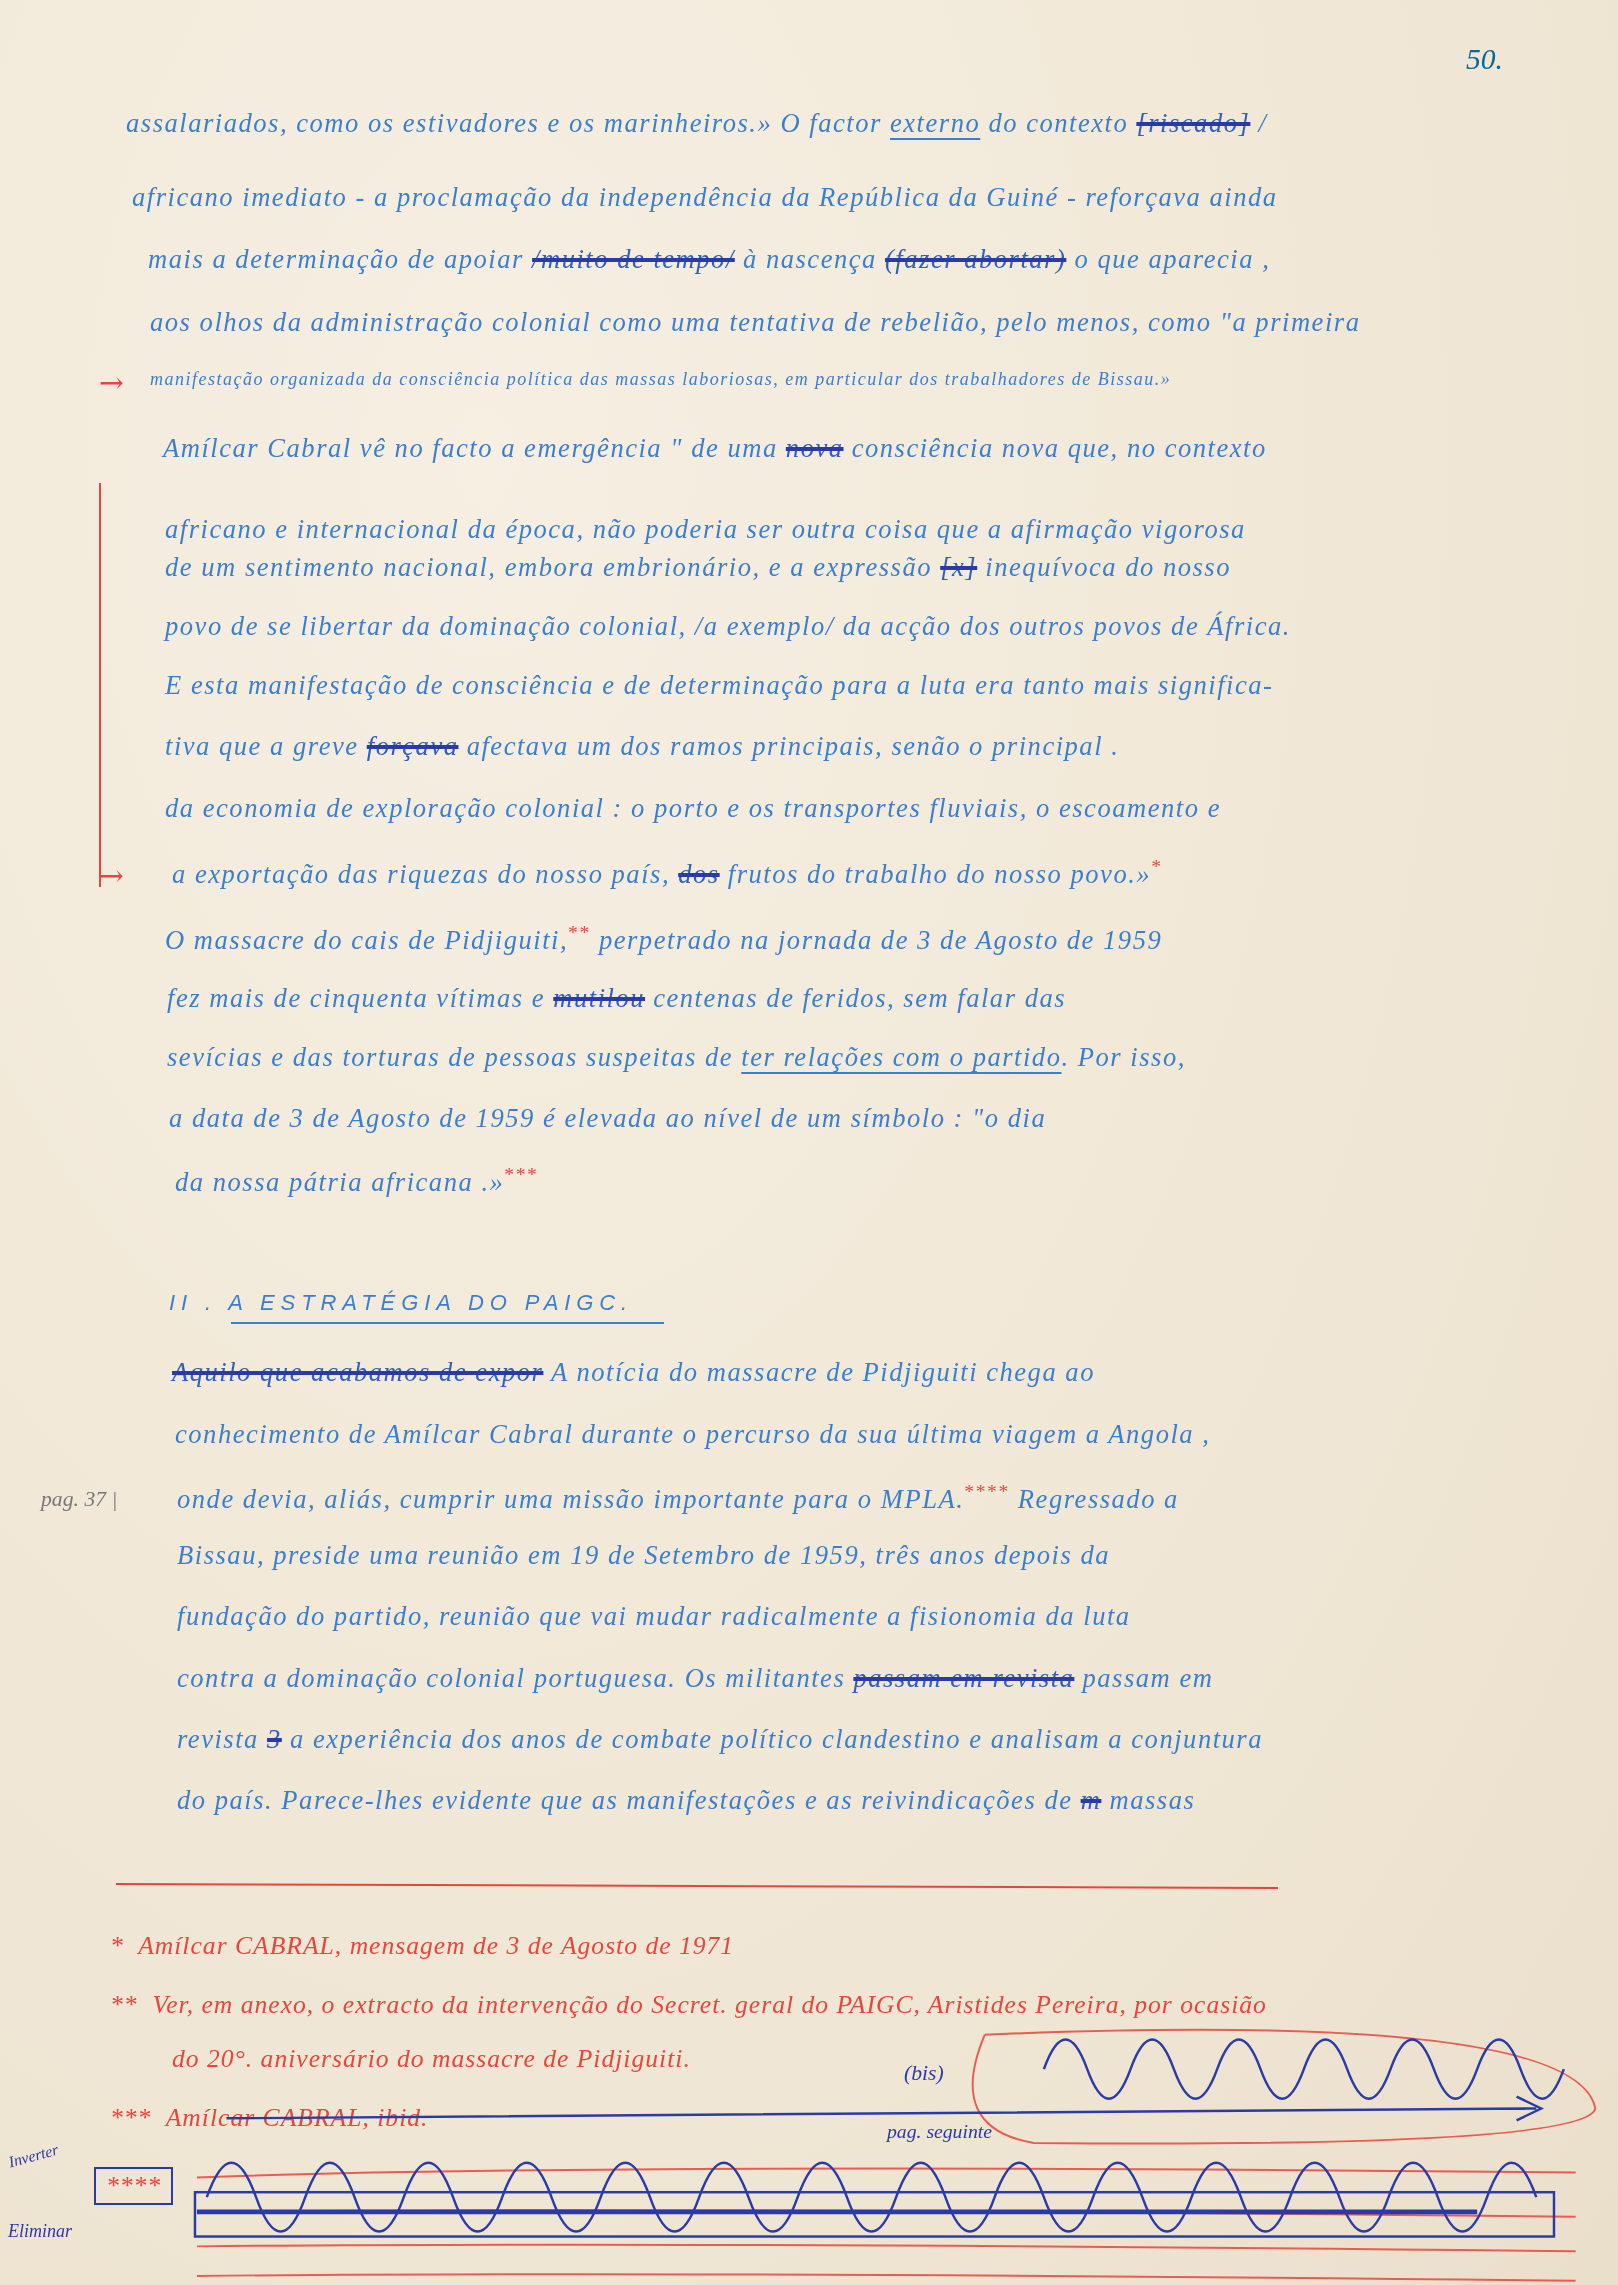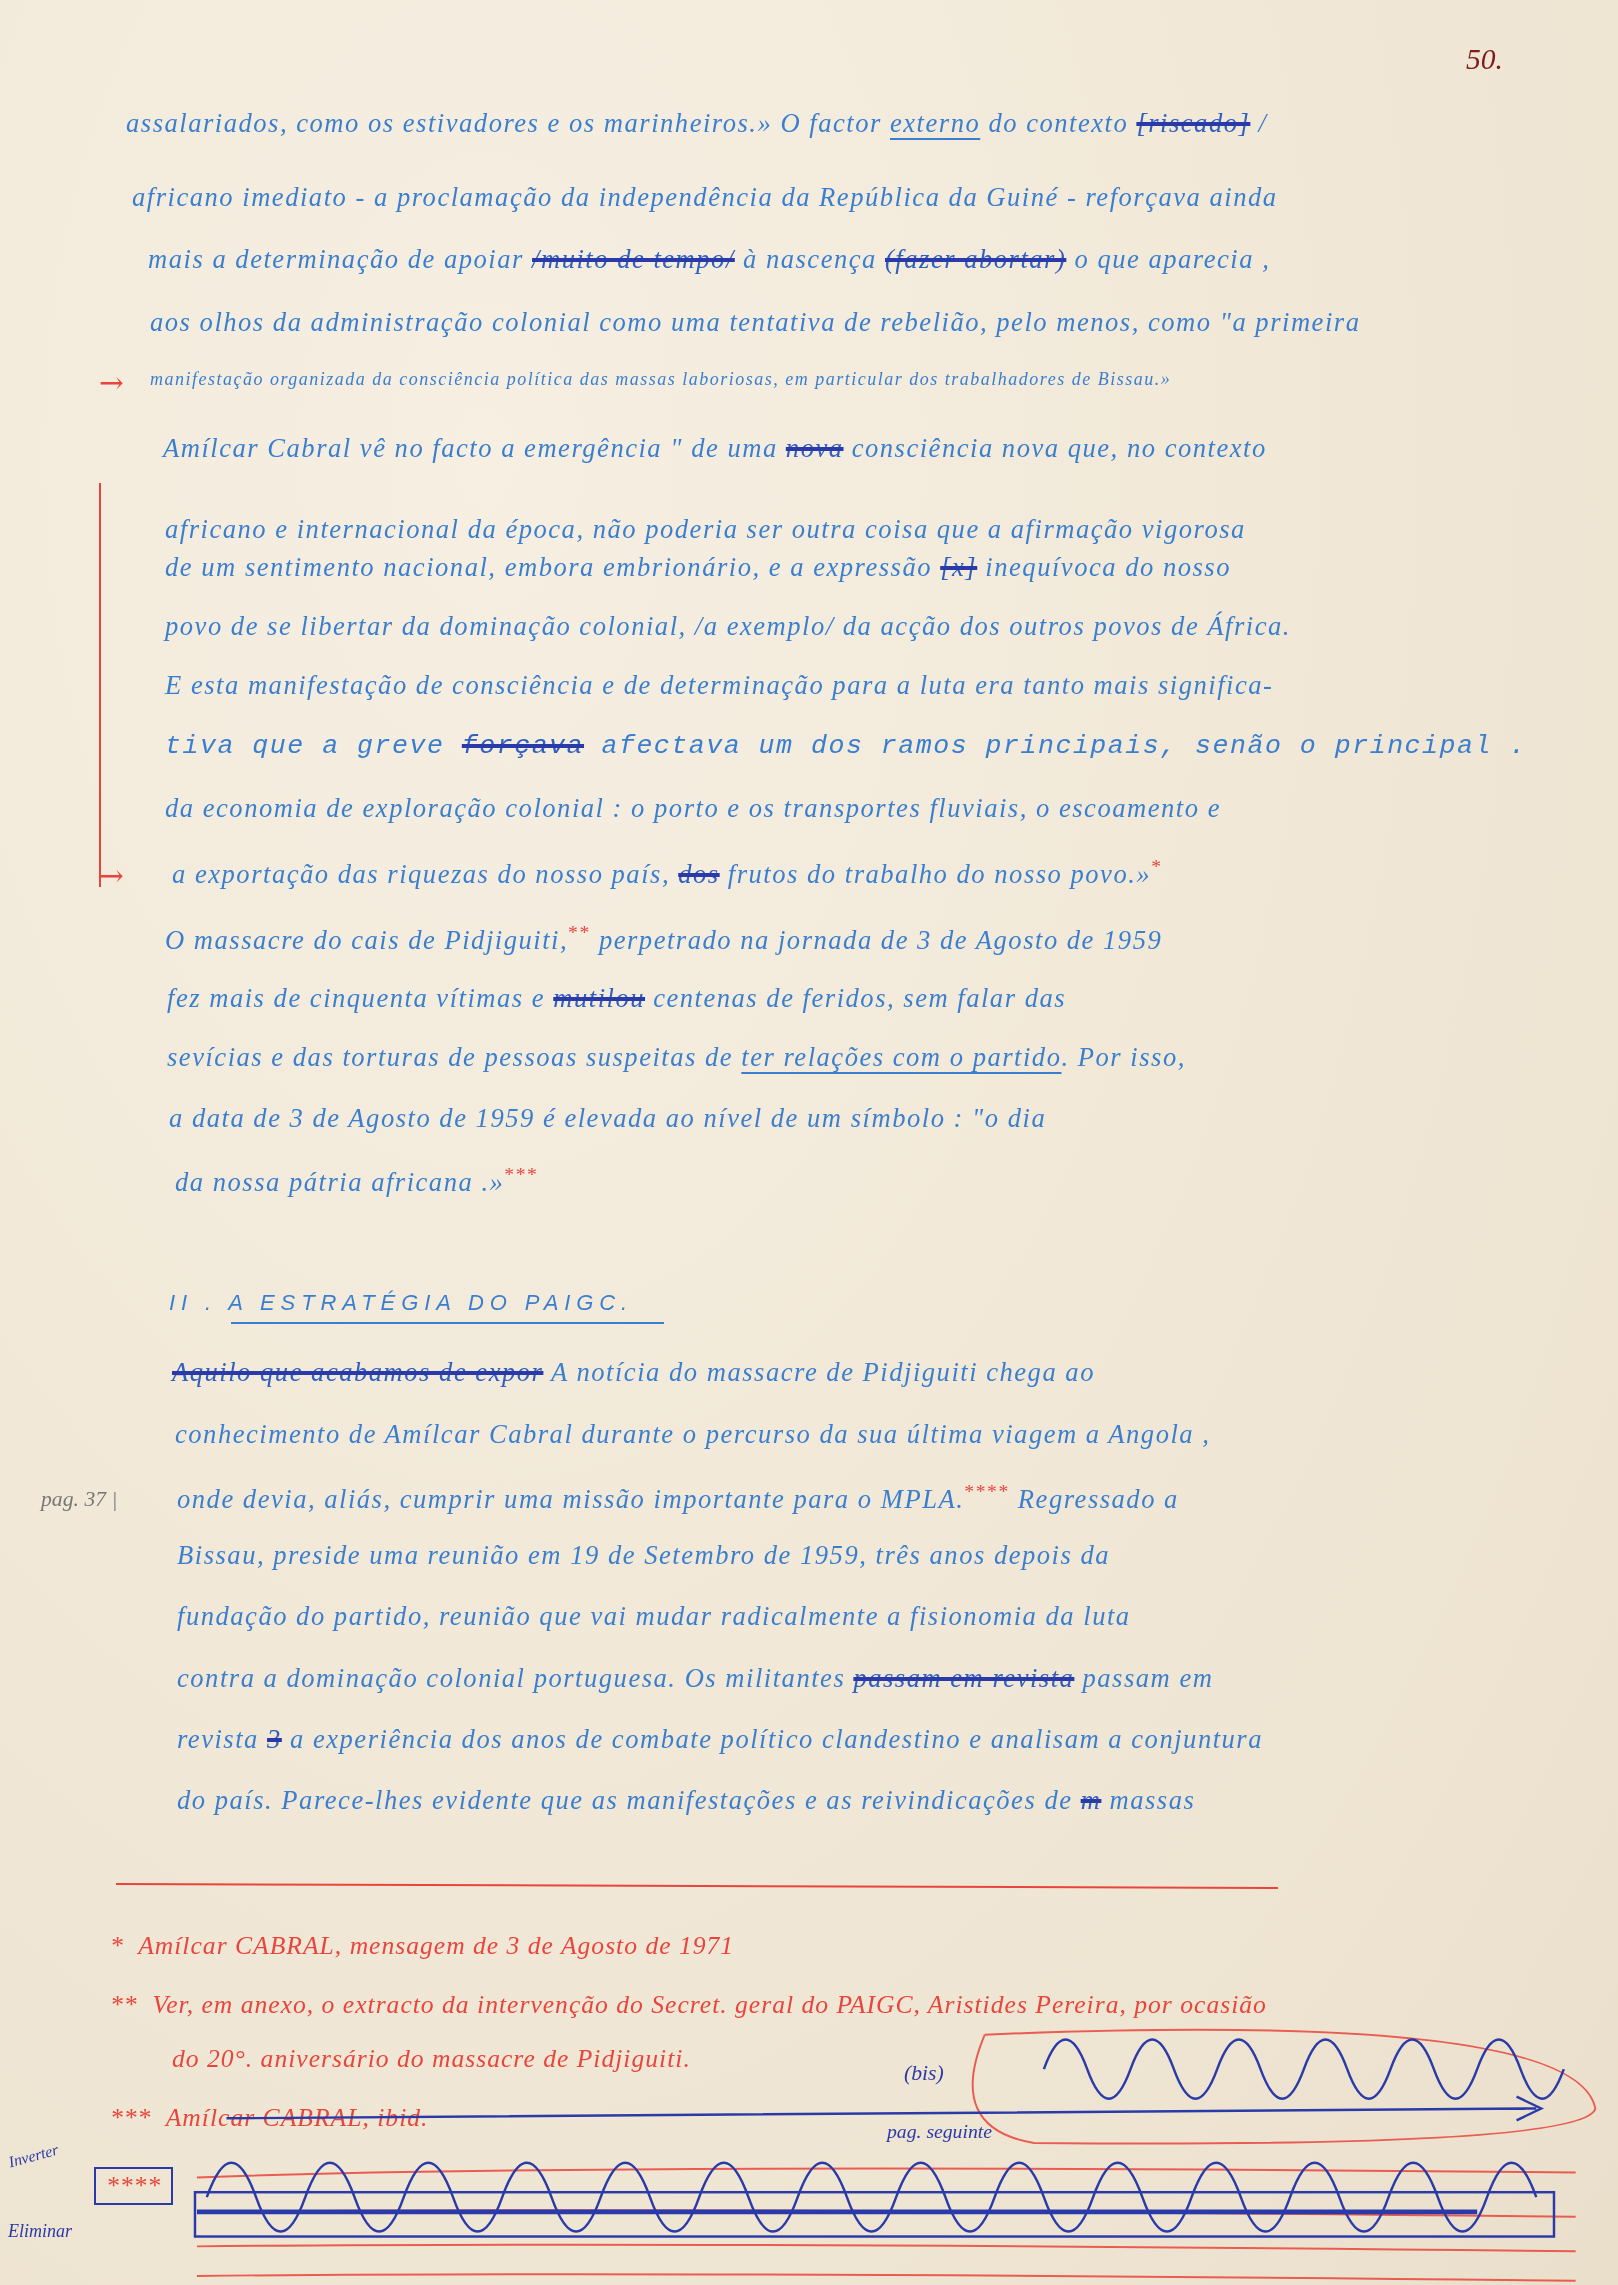--- a/index.html
+++ b/index.html
@@ -4,21 +4,21 @@
 <style>
   html, body { margin: 0; padding: 0; }
   body {
     width: 1618px; height: 2285px; position: relative; overflow: hidden;
     background: #f3ebdc;
     background-image: radial-gradient(ellipse at 30% 20%, #f6efe2 0%, #efe5d3 70%, #eadfcb 100%);
     font-family: "DejaVu Serif", serif;
   }
   .page-number {
     position: absolute; left: 1466px; top: 43px;
-    color: #7f1d1d; font-size: 29.6px; font-style: italic;
+    color: #0369a1; font-size: 29.6px; font-style: italic;
     font-family: "Liberation Serif", serif;
   }
   .line {
     position: absolute; white-space: nowrap;
     color: #3a7fcf; font-style: italic;
     font-family: "Liberation Serif", serif;
     font-size: 26.6px; letter-spacing: 1.5px;
   }
   .line .strike { text-decoration: line-through; text-decoration-color: #2a3aa8; text-decoration-thickness: 3.9px; color: #2f5fbf; }
   .line .under { text-decoration: underline; text-decoration-color: #3a7fcf; text-underline-offset: 5.9px; }
@@ -78,21 +78,21 @@
   </div>
   <div class="line" style="left:165px; top:552px;">
     <span>de um sentimento nacional, embora embrionário, e a expressão </span><span class="strike">[x]</span><span> inequívoca do nosso</span>
   </div>
   <div class="line" style="left:165px; top:611px;">
     <span>povo de se libertar da dominação colonial, /a exemplo/ da acção dos outros povos de África.</span>
   </div>
   <div class="line" style="left:165px; top:670px;">
     <span>E esta manifestação de consciência e de determinação para a luta era tanto mais significa-</span>
   </div>
-  <div class="line" style="left:165px; top:731px;font-family:Liberation Mono, monospace;">
+  <div class="line" style="left:165px; top:731px;">
     <span>tiva que a greve </span><span class="strike">forçava</span><span> afectava um dos ramos principais, senão o principal .</span>
   </div>
   <div class="line" style="left:165px; top:793px;">
     <span>da economia de exploração colonial : o porto e os transportes fluviais, o escoamento e</span>
   </div>
   <div class="margin-arrow" style="left:99px; top:859px;">→</div>
   <div class="line" style="left:172px; top:855px;">
     <span>a exportação das riquezas do nosso país, </span><span class="strike">dos</span><span> frutos do trabalho do nosso povo.»</span><span class="marker">*</span>
   </div>
   <div class="line" style="left:165px; top:921px;">

